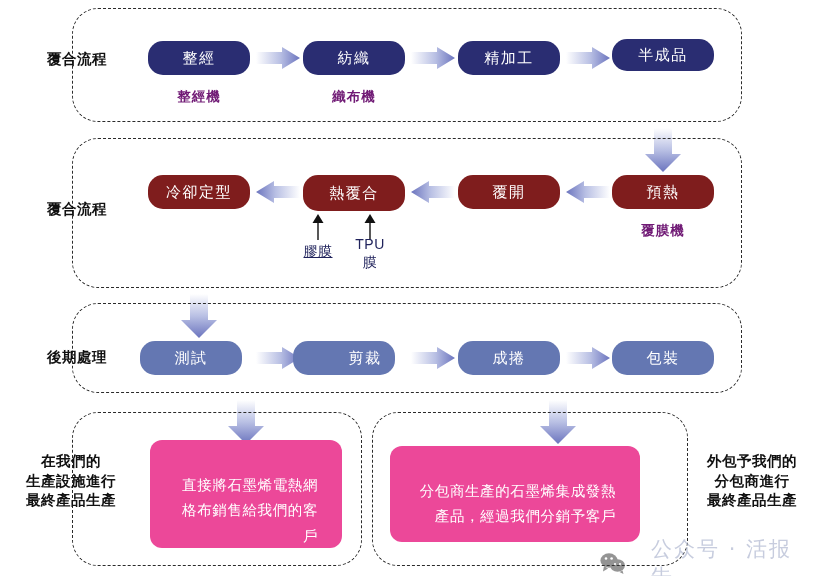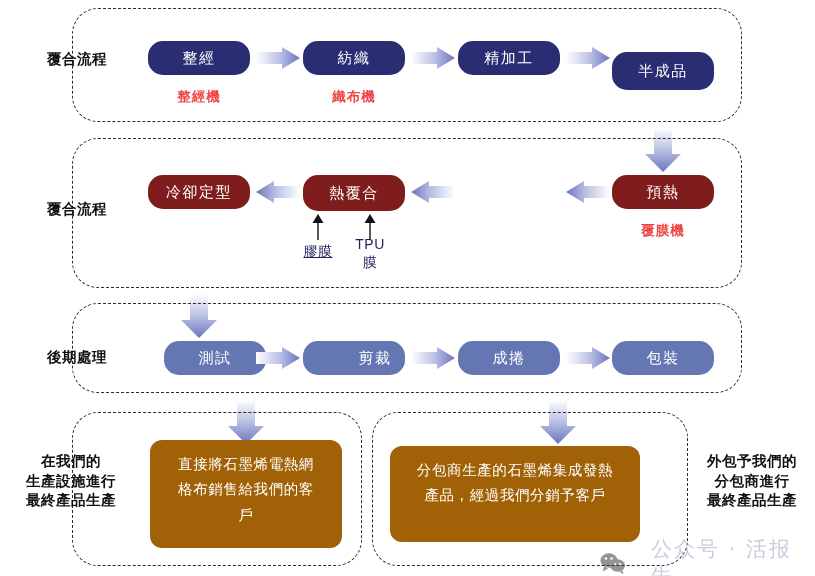--- a/index.html
+++ b/index.html
@@ -48,38 +48,38 @@
     justify-content: center;
     color: #ffffff;
     font-size: 15px;
     letter-spacing: 1.5px;
     box-sizing: border-box;
   }
   .pbox.dark   { background: #2a2d72; }
   .pbox.mid    { background: #7f1d1d; }
   .pbox.light  { background: #6477b2; }
   .pbox.pale   {
-    background: #a16207;
+    background: #ec4899;
     border-radius: 12px;
     align-items: flex-start;
     justify-content: flex-start;
-    padding: 12px 24px;
+    padding: 33px 24px;
     font-size: 14.5px;
     line-height: 1.75;
     letter-spacing: 0.6px;
-    text-align: center;
+    text-align: right;
     color: #ffffff;
   }
 
   
   .machine-caption {
     position: absolute;
     font-weight: bold;
     font-size: 13.5px;
-    color: #ef4444;
+    color: #701a75;
     letter-spacing: 1px;
     white-space: nowrap;
     text-align: center;
   }
 
   
   .arrow-h {
     position: absolute;
   }
   .arrow-v {
@@ -159,21 +159,21 @@
     <defs>
       <linearGradient id="gradR3" x1="0" y1="0" x2="1" y2="0">
         <stop offset="0%" stop-color="#ffffff"></stop>
         <stop offset="55%" stop-color="#b9c0e4"></stop>
         <stop offset="100%" stop-color="#6b74be"></stop>
       </linearGradient>
     </defs>
     <polygon points="0,5 26,5 26,0 44,11 26,22 26,17 0,17" fill="url(#gradR3)"></polygon>
   </svg>
 
-  <div class="pbox dark" style="left:612px; top:52px; width:102px; height:38px;">半成品</div>
+  <div class="pbox dark" style="left:612px; top:39px; width:102px; height:32px;">半成品</div>
 
   <svg class="arrow-v" style="left:645px; top:128px;" width="36" height="44" viewBox="0 0 36 44">
     <defs>
       <linearGradient id="gradD1" x1="0" y1="0" x2="0" y2="1">
         <stop offset="0%" stop-color="#ffffff"></stop>
         <stop offset="50%" stop-color="#b9c0e4"></stop>
         <stop offset="100%" stop-color="#6b74be"></stop>
       </linearGradient>
     </defs>
     <polygon points="9,0 27,0 27,26 36,26 18,44 0,26 9,26" fill="url(#gradD1)"></polygon>
@@ -215,20 +215,21 @@
     <defs>
       <linearGradient id="gradL2" x1="0" y1="0" x2="1" y2="0">
         <stop offset="0%" stop-color="#6b74be"></stop>
         <stop offset="45%" stop-color="#b9c0e4"></stop>
         <stop offset="100%" stop-color="#ffffff"></stop>
       </linearGradient>
     </defs>
     <polygon points="44,5 18,5 18,0 0,11 18,22 18,17 44,17" fill="url(#gradL2)"></polygon>
   </svg>
 
+  <div class="pbox mid" style="left:458px; top:175px; width:102px; height:34px;">覆開</div>
 
   <svg class="arrow-h" style="left:566px; top:181px;" width="44" height="22" viewBox="0 0 44 22">
     <defs>
       <linearGradient id="gradL3" x1="0" y1="0" x2="1" y2="0">
         <stop offset="0%" stop-color="#6b74be"></stop>
         <stop offset="45%" stop-color="#b9c0e4"></stop>
         <stop offset="100%" stop-color="#ffffff"></stop>
       </linearGradient>
     </defs>
     <polygon points="44,5 18,5 18,0 0,11 18,22 18,17 44,17" fill="url(#gradL3)"></polygon>
@@ -245,34 +246,34 @@
         <stop offset="100%" stop-color="#6b74be"></stop>
       </linearGradient>
     </defs>
     <polygon points="9,0 27,0 27,26 36,26 18,44 0,26 9,26" fill="url(#gradD2)"></polygon>
   </svg>
 
   <div class="group-box" style="left:72px; top:303px; width:670px; height:90px;"></div>
 
   <div class="stage-label" style="left:22px; top:348px; width:110px;">後期處理</div>
 
-  <div class="pbox light" style="left:164px; top:341px; width:102px; height:34px;">測試</div>
+  <div class="pbox light" style="left:140px; top:341px; width:102px; height:34px;">測試</div>
 
   <svg class="arrow-h" style="left:256px; top:347px;" width="44" height="22" viewBox="0 0 44 22">
     <defs>
       <linearGradient id="gradR4" x1="0" y1="0" x2="1" y2="0">
         <stop offset="0%" stop-color="#ffffff"></stop>
         <stop offset="55%" stop-color="#b9c0e4"></stop>
         <stop offset="100%" stop-color="#6b74be"></stop>
       </linearGradient>
     </defs>
     <polygon points="0,5 26,5 26,0 44,11 26,22 26,17 0,17" fill="url(#gradR4)"></polygon>
   </svg>
 
-  <div class="pbox light" style="left:303px; top:341px; width:102px; height:34px;padding-left:42px;">剪裁</div>
+  <div class="pbox light" style="left:293px; top:341px; width:102px; height:34px;padding-left:42px;">剪裁</div>
 
   <svg class="arrow-h" style="left:411px; top:347px;" width="44" height="22" viewBox="0 0 44 22">
     <defs>
       <linearGradient id="gradR5" x1="0" y1="0" x2="1" y2="0">
         <stop offset="0%" stop-color="#ffffff"></stop>
         <stop offset="55%" stop-color="#b9c0e4"></stop>
         <stop offset="100%" stop-color="#6b74be"></stop>
       </linearGradient>
     </defs>
     <polygon points="0,5 26,5 26,0 44,11 26,22 26,17 0,17" fill="url(#gradR5)"></polygon>

